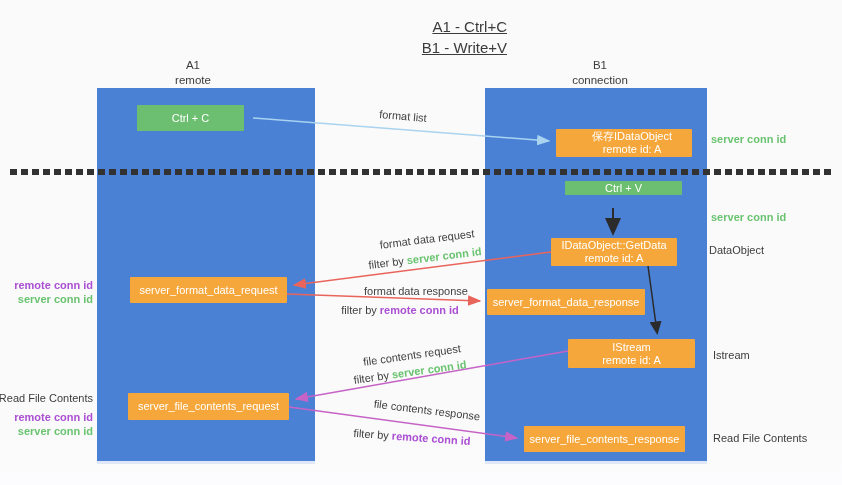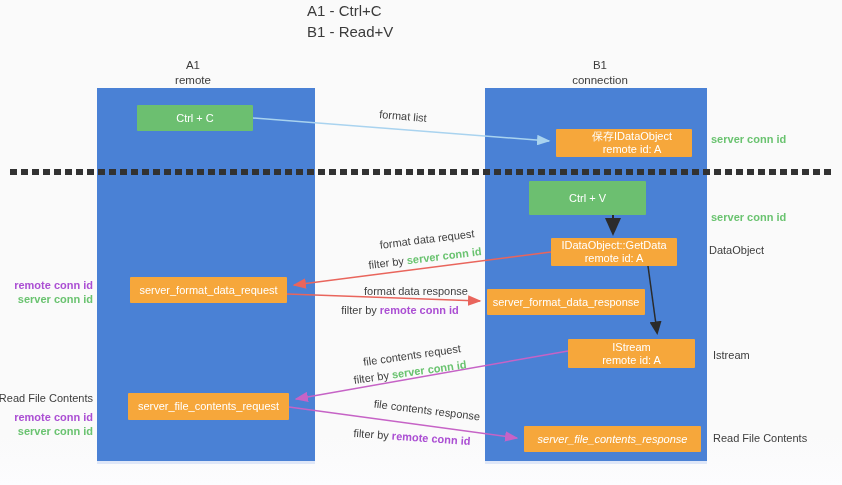--- a/index.html
+++ b/index.html
@@ -9,25 +9,26 @@
   }
   .canvas {
     position: relative;
     width: 842px;
     height: 485px;
     background: linear-gradient(#fafafa 0%, #fafafa 90%, #fcfcfe 100%);
     overflow: hidden;
   }
   .title {
     position: absolute;
-    left: 307px; top: 0; width: 200px;
-    text-align: left;
+    left: 307px; top: 16px; width: 200px;
+    text-align: right;
     font-size: 15px;
     line-height: 21px;
     color: #3b3b3b;
+    text-decoration: underline;
   }
   .lane-header {
     position: absolute;
     width: 120px;
     text-align: center;
     font-size: 11.5px;
     line-height: 15px;
     color: #3c3c3c;
   }
   .lane {
@@ -88,21 +89,21 @@
     pointer-events: none;
   }
 </style>
 </head>
 <body>
 
 <div class="canvas">
 
   <div class="title">
     <div>A1 - Ctrl+C</div>
-    <div>B1 - Read+V</div>
+    <div>B1 - Write+V</div>
   </div>
 
   <div class="lane-header" style="left:133px; top:58px;">
     <div>A1</div>
     <div>remote</div>
   </div>
   <div class="lane-header" style="left:540px; top:58px;">
     <div>B1</div>
     <div>connection</div>
   </div>
@@ -129,30 +130,30 @@
     </defs>
     <line x1="253" y1="118" x2="549" y2="141" stroke="#A9D3EF" stroke-width="1.5" marker-end="url(#m-blue)"></line>
     <line x1="613" y1="208" x2="613" y2="232" stroke="#2b2b2b" stroke-width="2" marker-end="url(#m-black)"></line>
     <line x1="551" y1="252" x2="294" y2="285" stroke="#E9655C" stroke-width="1.5" marker-end="url(#m-red)"></line>
     <line x1="287" y1="294" x2="480" y2="301" stroke="#E9655C" stroke-width="1.5" marker-end="url(#m-red)"></line>
     <line x1="648" y1="266" x2="657" y2="332" stroke="#2b2b2b" stroke-width="1.5" marker-end="url(#m-black)"></line>
     <line x1="568" y1="351" x2="296" y2="399" stroke="#C663C6" stroke-width="1.5" marker-end="url(#m-magenta)"></line>
     <line x1="289" y1="407" x2="517" y2="438" stroke="#C663C6" stroke-width="1.5" marker-end="url(#m-magenta)"></line>
   </svg>
 
-  <div class="node green" style="left:137px; top:105px; width:116px; height:26px;">
+  <div class="node green" style="left:137px; top:105px; width:107px; height:26px;">
     <span>Ctrl + C</span>
   </div>
 
   <div class="node orange" style="left:556px; top:129px; width:120px; height:28px;padding-left:16px;">
     <span>保存IDataObject</span>
     <span>remote id: A</span>
   </div>
 
-  <div class="node green" style="left:529px; top:181px; width:117px; height:34px;text-align:right;">
+  <div class="node green" style="left:565px; top:181px; width:117px; height:14px;text-align:right;">
     <span>Ctrl + V</span>
   </div>
 
   <div class="node orange" style="left:551px; top:238px; width:126px; height:28px;">
     <span>IDataObject::GetData</span>
     <span>remote id: A</span>
   </div>
 
   <div class="node orange" style="left:130px; top:277px; width:157px; height:26px;align-items:center;">
     <span>server_format_data_request</span>
@@ -164,21 +165,21 @@
 
   <div class="node orange" style="left:568px; top:339px; width:127px; height:29px;">
     <span>IStream</span>
     <span>remote id: A</span>
   </div>
 
   <div class="node orange" style="left:128px; top:393px; width:161px; height:27px;">
     <span>server_file_contents_request</span>
   </div>
 
-  <div class="node orange" style="left:524px; top:426px; width:177px; height:26px;font-style:italic;">
+  <div class="node orange" style="left:524px; top:426px; width:161px; height:26px;">
     <span>server_file_contents_response</span>
   </div>
 
   <div class="lbl" style="left:403px; top:116px; transform:translate(-50%,-50%) rotate(5deg);">format list</div>
 
   <div class="lbl" style="left:427px; top:239px; transform:translate(-50%,-50%) rotate(-7deg);">format data request</div>
   <div class="lbl" style="left:425px; top:258px; transform:translate(-50%,-50%) rotate(-7deg);">
     <span>filter by</span>
     <span class="kw-green">server conn id</span>
   </div>

